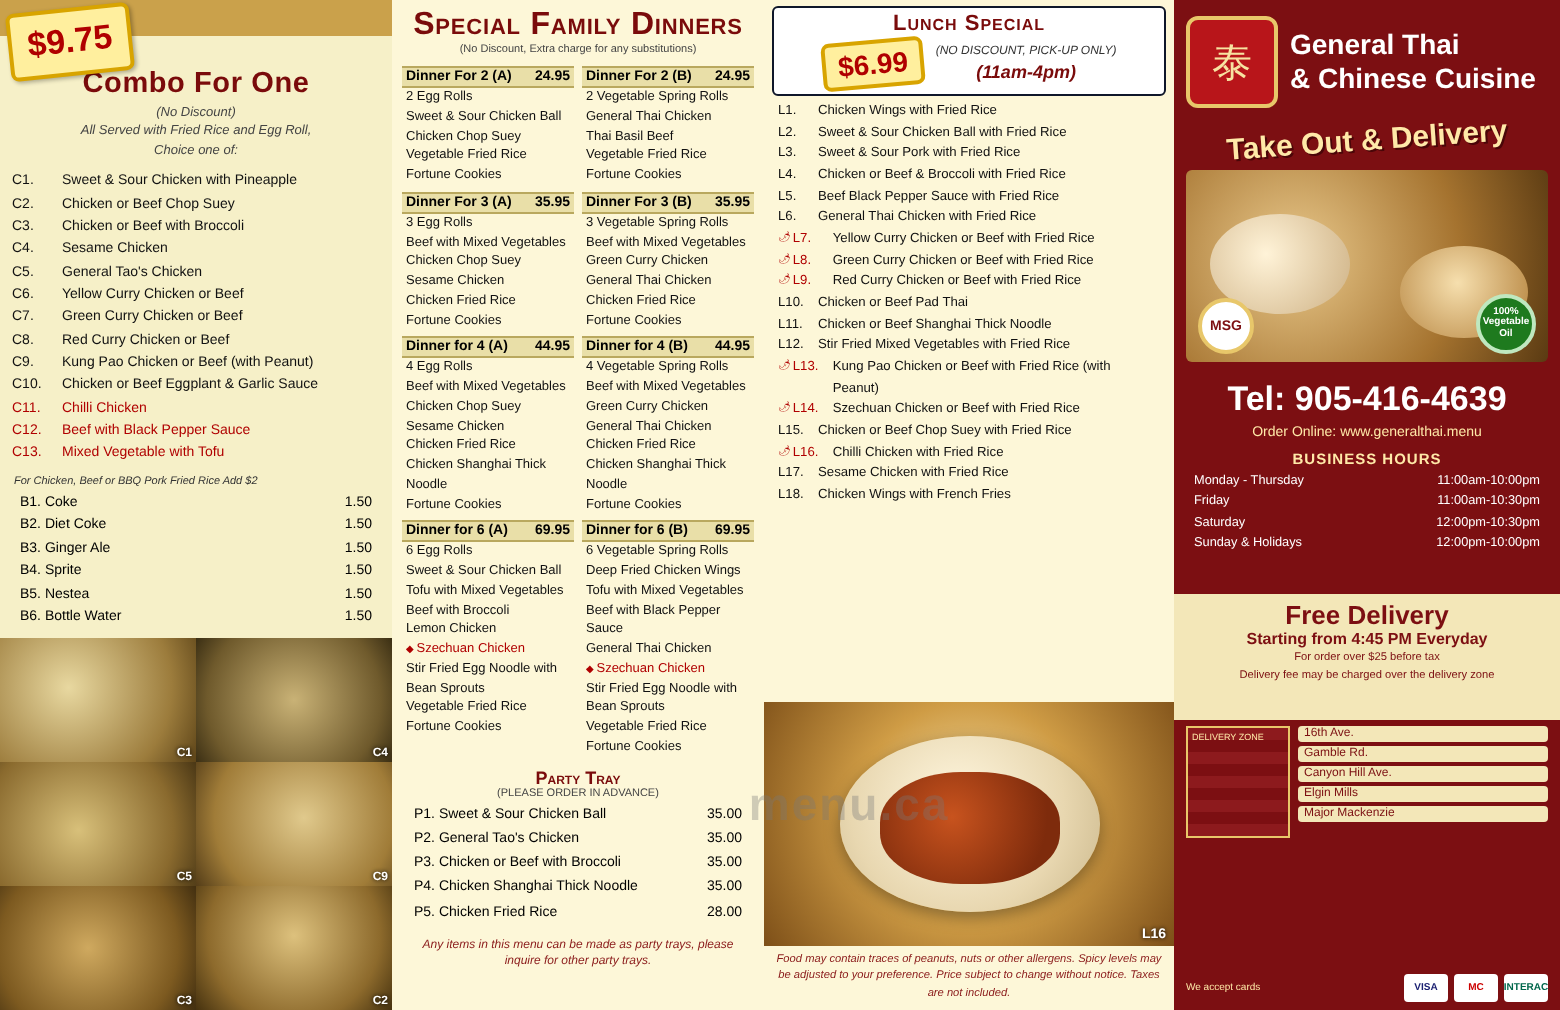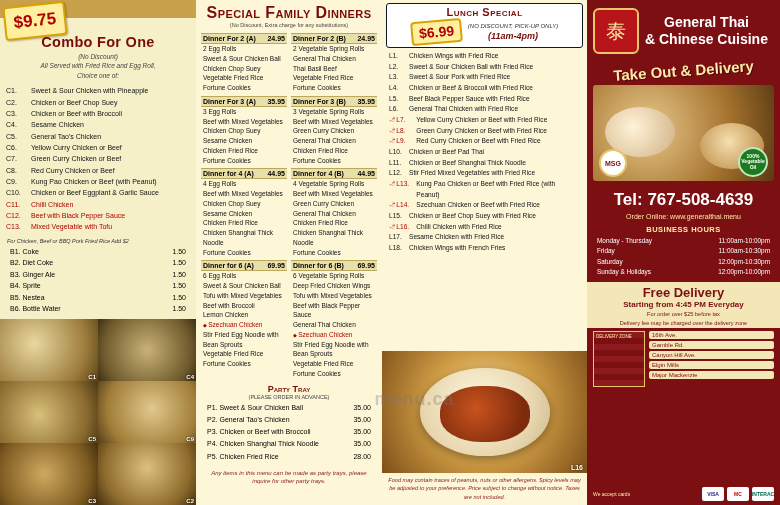--- a/index.html
+++ b/index.html
@@ -126,21 +126,21 @@
 
   
   .col4 { width:193px; background:#7c0f12; color:#fff; display:flex; flex-direction:column; position:relative; }
   .brandrow { display:flex; align-items:center; gap:6px; padding:8px 6px 2px 6px; }
   .logo {
     width:46px; height:46px; flex:none; border-radius:6px;
     background:#b8151a; border:2px solid #e8c76a;
     display:flex; align-items:center; justify-content:center;
     font-size:20px; color:#f7e3a1;
   }
-  .brandname { font-size:14px; font-weight:bold; line-height:1.2; color:#fff;text-align:center; }
+  .brandname { font-size:14px; font-weight:bold; line-height:1.2; color:#fff; }
   .takeout {
     text-align:center; margin:6px 4px 2px 4px;
     font-size:15px; font-weight:bold; color:#ffe9a8;
     transform:rotate(-4deg); text-shadow:1px 1px 0 #4a0608;
   }
   .food-strip {
     height:96px; margin:4px 6px; border-radius:3px;
     background:radial-gradient(circle at 30% 45%, #e9c98c, #a5732f 60%, #5a3a12 100%);
     position:relative; overflow:hidden;
   }
@@ -159,42 +159,42 @@
     background:#1e7a1e; color:#fff; font-size:5px; font-weight:bold; text-align:center;
     display:flex; align-items:center; justify-content:center; border:2px solid #bfe8bf; line-height:1.1;
   }
   .tel { text-align:center; font-size:17px; font-weight:bold; color:#fff; margin-top:5px; }
   .addr { text-align:center; font-size:8.5px; margin-top:2px; line-height:1.45; }
   .online { text-align:center; font-size:7px; margin-top:3px; color:#ffe9a8; }
   .hours-title { text-align:center; font-size:7.5px; font-weight:bold; color:#ffe9a8; margin-top:5px; letter-spacing:.5px; }
   .hours { margin:2px 10px 0 10px; font-size:6.4px; }
   .hours .row { display:flex; justify-content:space-between; line-height:1.6; }
   .delivery {
-    margin-top:5px; background:#f3e7b8; color:#7c0f12; padding:3px 6px 0 6px;
+    margin-top:20px; background:#f3e7b8; color:#7c0f12; padding:3px 6px 17px 6px;
   }
   .delivery .t { text-align:center; font-size:13px; font-weight:bold; }
   .delivery .s { text-align:center; font-size:8px; font-weight:bold; }
   .delivery .n { text-align:center; font-size:5.6px; line-height:1.5; margin-top:1px; }
   .zones { display:flex; margin-top:3px; gap:4px; padding:0 6px; }
   .zonemap {
     width:52px; height:56px; flex:none; border:1px solid #e8c76a;
     background:repeating-linear-gradient(0deg,#8d1a1d 0 6px,#7c0f12 6px 12px);
     font-size:4.5px; color:#ffe9a8; padding:2px;
   }
   .zonelist { flex:1; font-size:6px; }
   .zonelist .z { background:#f3e7b8; color:#7c0f12; margin-bottom:2px; padding:1px 3px; border-radius:2px; }
   .cards { display:flex; gap:3px; justify-content:flex-end; align-items:center; padding:3px 6px 4px 6px; margin-top:auto; }
   .card { width:22px; height:14px; border-radius:2px; background:#fff; color:#222; font-size:5px; font-weight:bold; display:flex; align-items:center; justify-content:center; }
   .card.visa { color:#1a1f71; }
   .card.mc { color:#cc0000; }
   .card.ix { color:#00674b; }
   .accept { font-size:5px; color:#ffe9a8; margin-right:auto; }
 
   .watermark {
-    position:absolute; left:48%; top:77%; font-size:18px; color:rgba(120,120,120,.35);
+    position:absolute; left:48%; top:77%; font-size:23px; color:rgba(120,120,120,.35);
     font-weight:bold; letter-spacing:1px; pointer-events:none;
   }
 </style>
 </head>
 <body>
 
 <div class="menu">
 
   <div class="col1">
     <div class="price-burst">$9.75</div>
@@ -554,21 +554,21 @@
         <div>&amp; Chinese Cuisine</div>
       </div>
     </div>
     <div class="takeout">Take Out &amp; Delivery</div>
     <div class="food-strip">
       <div class="b1"></div>
       <div class="b2"></div>
       <div class="badge-msg">MSG</div>
       <div class="badge-veg">100% Vegetable Oil</div>
     </div>
-    <div class="tel">Tel: 767-508-4639</div>
+    <div class="tel">Tel: 905-416-4639</div>
     <div class="online">Order Online:  www.generalthai.menu</div>
     <div class="hours-title">BUSINESS HOURS</div>
     <div class="hours" id="hours-list">
         <div class="row">
           <span>Monday - Thursday</span>
           <span>11:00am-10:00pm</span>
         </div>
         <div class="row">
           <span>Friday</span>
           <span>11:00am-10:30pm</span>

